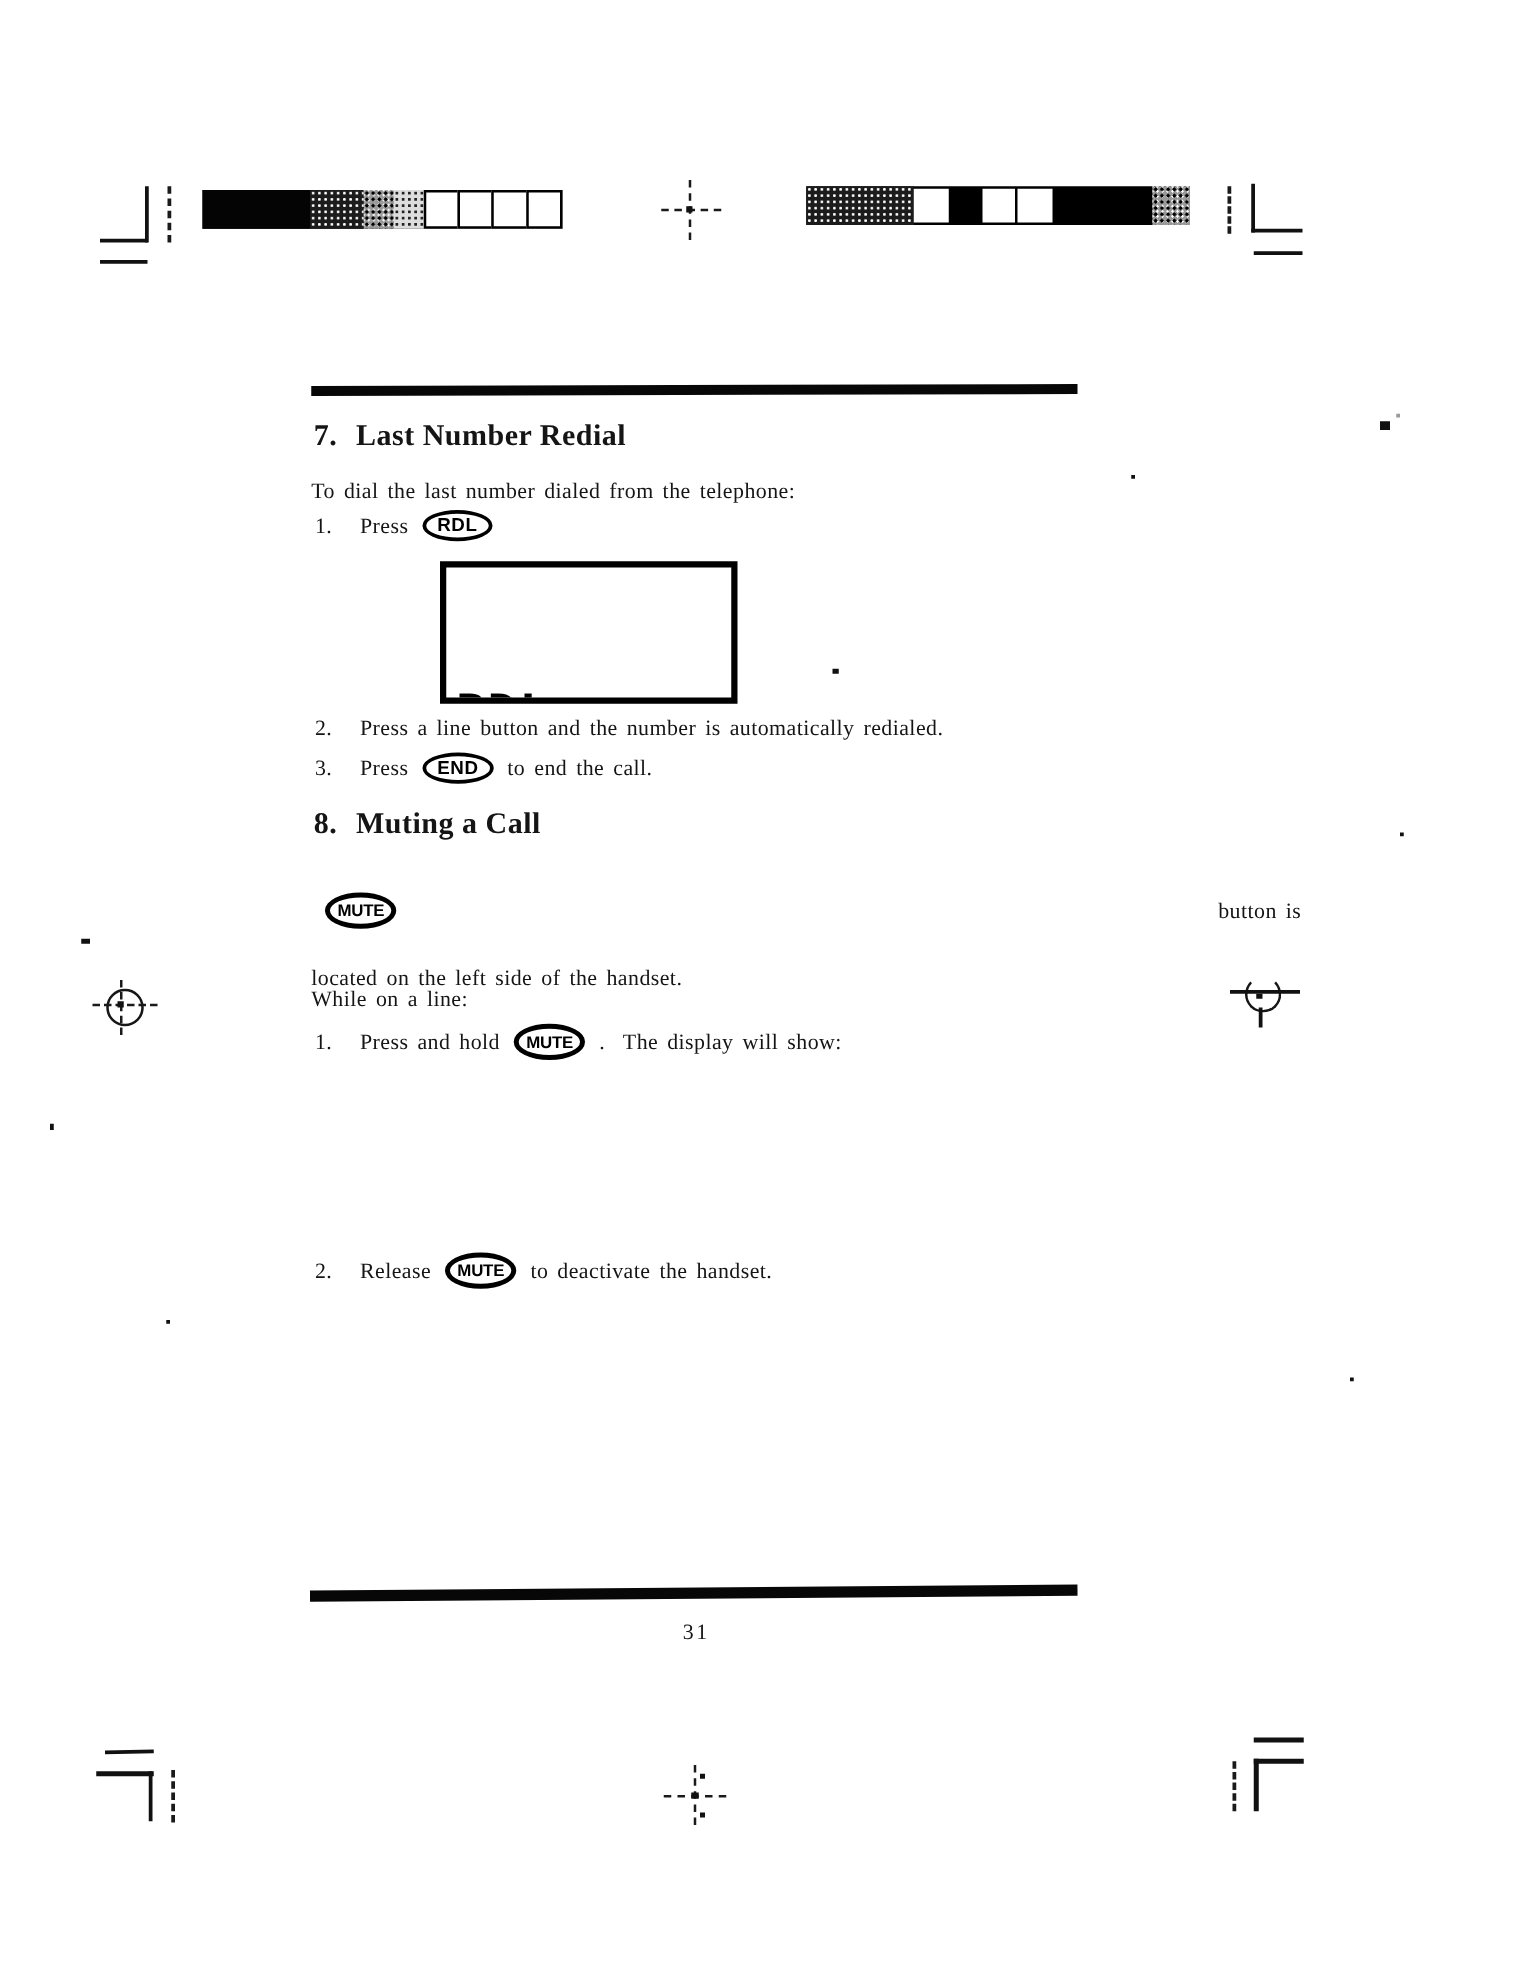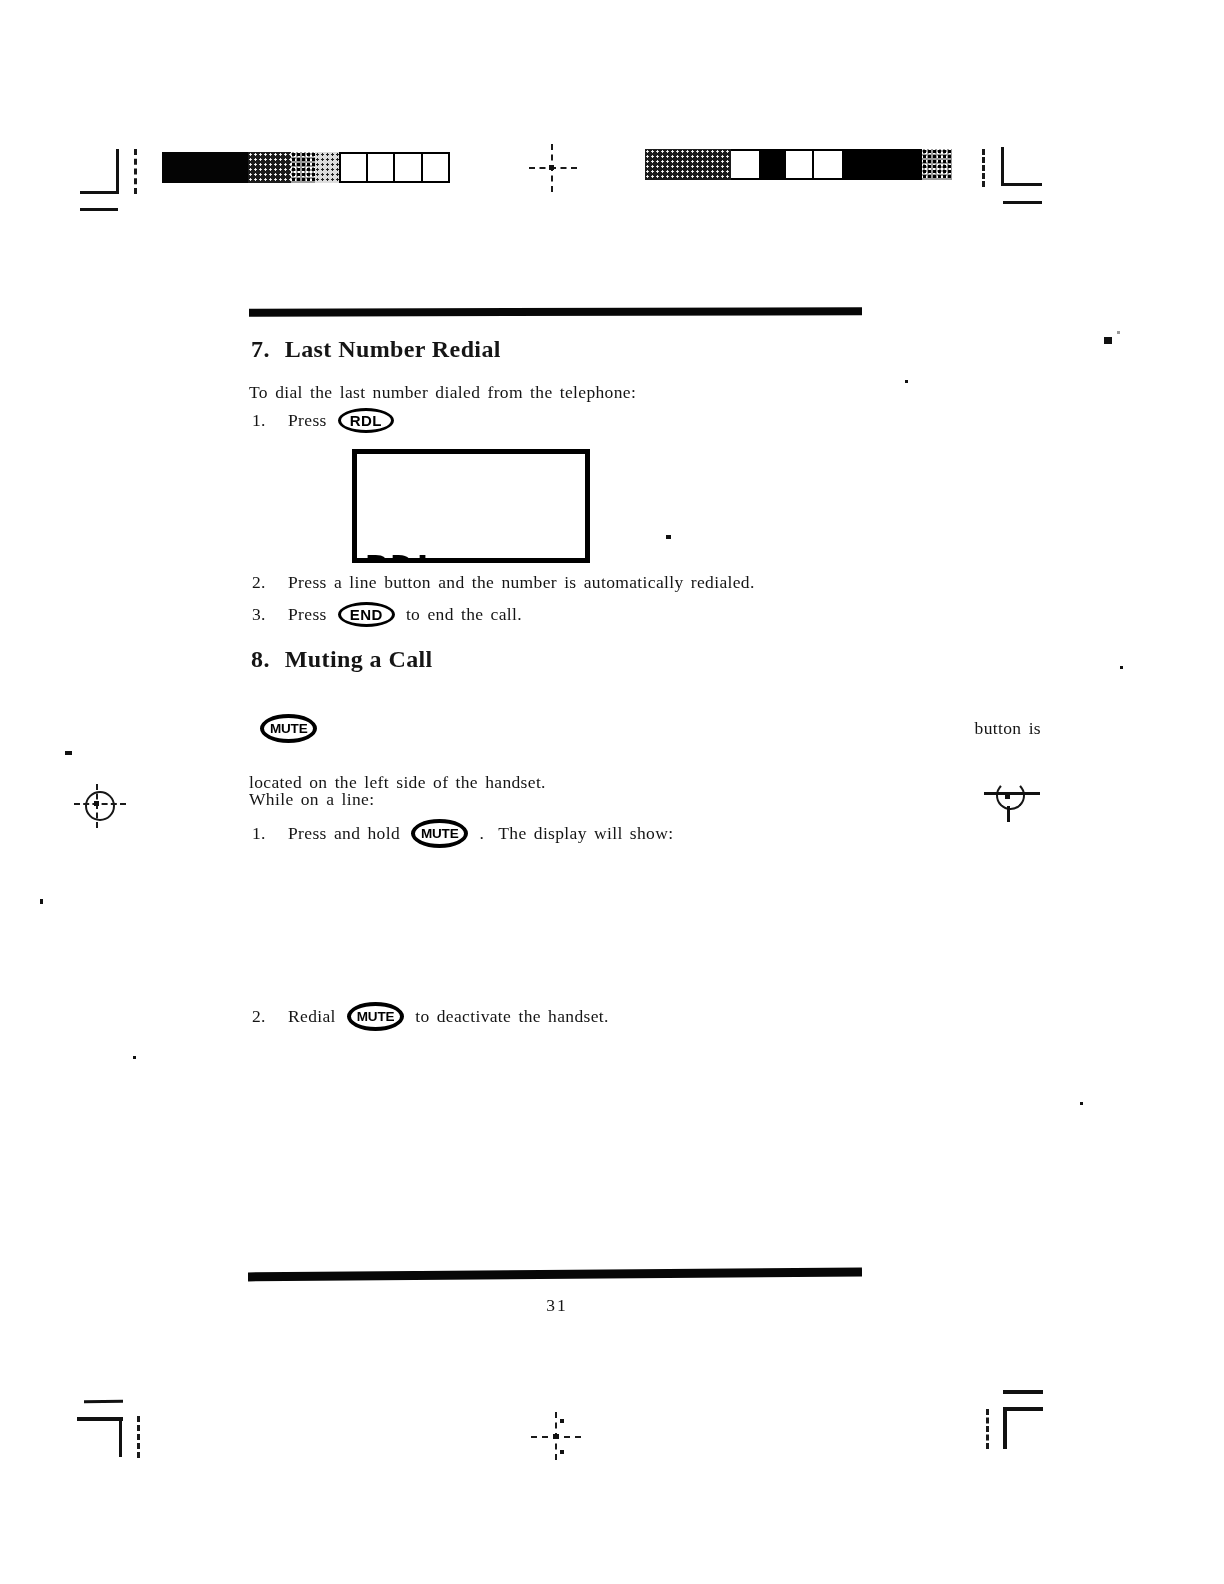--- a/index.html
+++ b/index.html
@@ -148,21 +148,21 @@
   <div class="abs steprow" style="left:252px;top:814px;height:38px;">
     <span class="num">1.</span>
     <span class="seg">Press and hold</span>
     <span class="oval heavy">MUTE</span>
     <span class="seg">.  The display will show:</span>
   </div>
 
 
   <div class="abs steprow" style="left:252px;top:997px;height:38px;">
     <span class="num">2.</span>
-    <span class="seg">Redial</span>
+    <span class="seg">Release</span>
     <span class="oval heavy">MUTE</span>
     <span class="seg">to deactivate the handset.</span>
   </div>
 
   <div class="abs rule" style="left:248px;top:1270px;width:614px;height:9px;transform:rotate(-0.45deg);"></div>
   <div class="abs" style="left:527px;top:1295px;width:60px;text-align:center;font-size:17.5px;letter-spacing:2px;">31</div>
 
   <div class="abs ink" style="left:84px;top:1400px;width:39px;height:3px;transform:rotate(-1deg);"></div>
   <div class="abs ink" style="left:77px;top:1417px;width:46px;height:4px;"></div>
   <div class="abs ink" style="left:119px;top:1417px;width:3px;height:40px;"></div>

